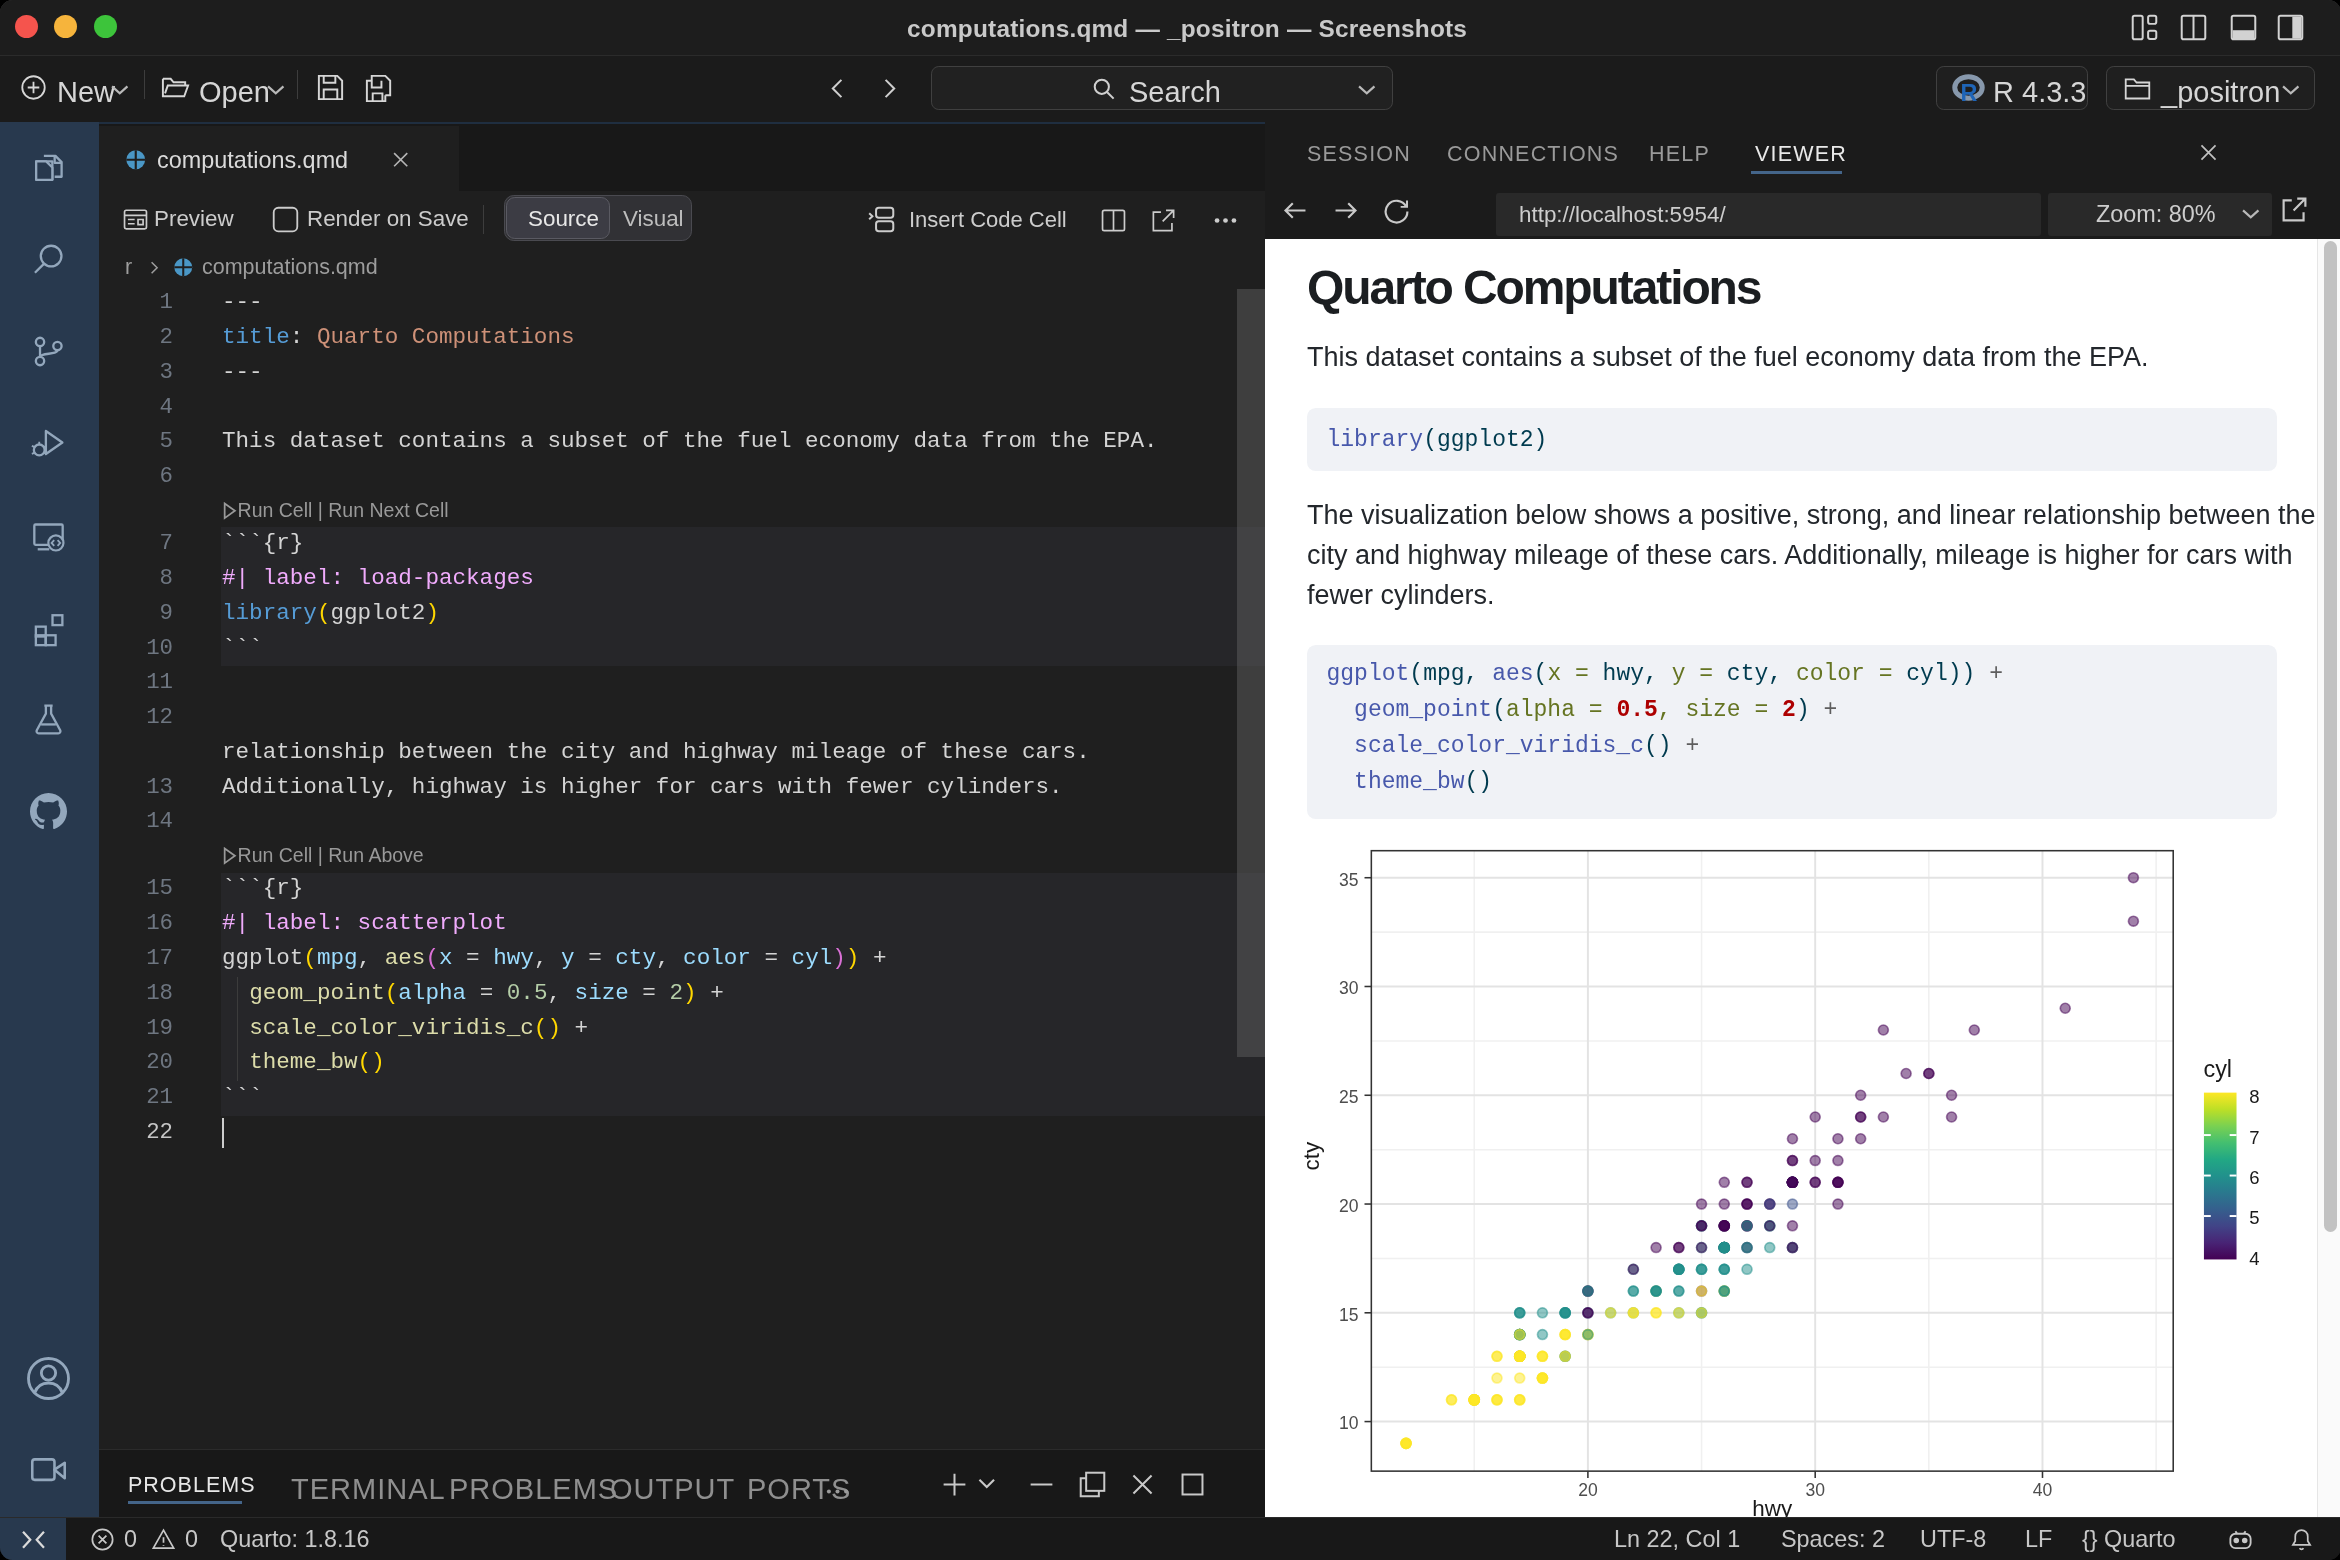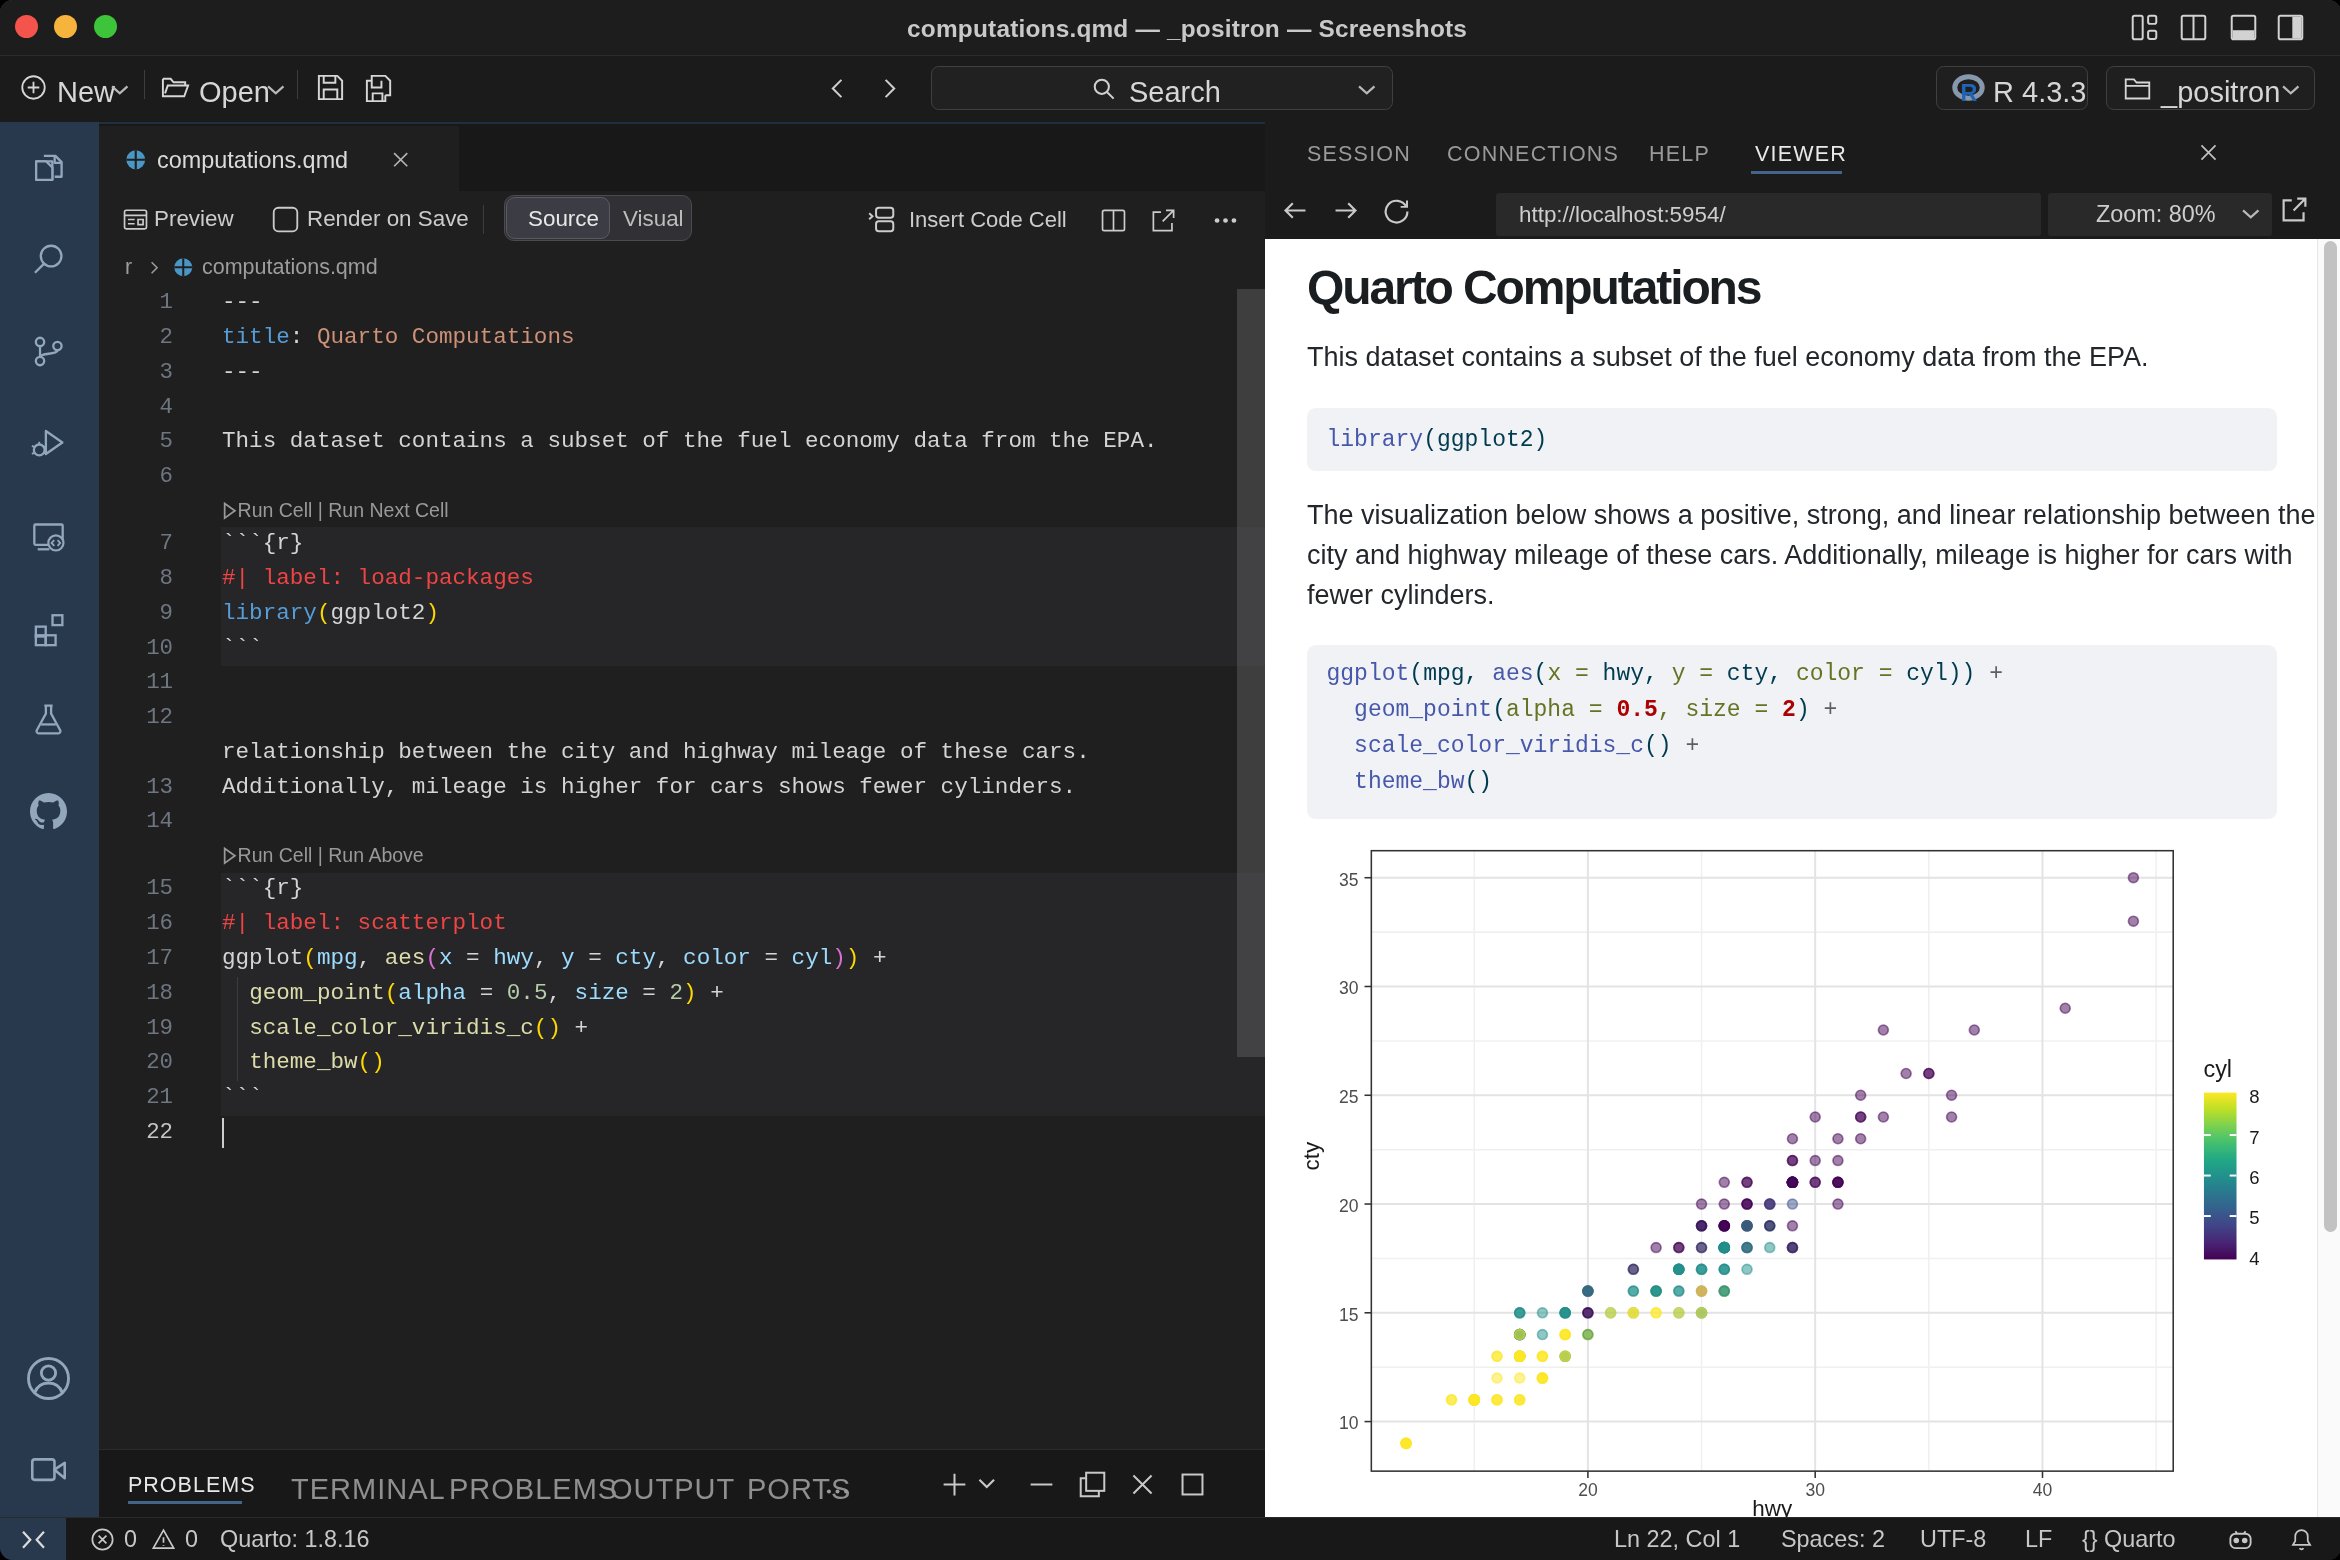--- a/index.html
+++ b/index.html
@@ -37,21 +37,21 @@
 #urlrow { left:0; top:59px; width:1076px; height:59px; }
 #viewer { left:0; top:117px; width:1076px; height:1279px; background:#ffffff; overflow:hidden; }
 
 #vh1 { left:42px; top:20.5px; font-size:48px; font-weight:700; color:#1b1e21; letter-spacing:-2.1px; }
 .vp { left:42px; font-size:27px; color:#23272c; line-height:40px; }
 .vcode { left:42px; width:970px; background:#f0f2f6; border-radius:8.8px; }
 .vcl { position:absolute; font-family:"Liberation Mono",monospace; font-size:23px; color:#10151b; white-space:pre; }
 
 .qfu { color:#4758AB; } .qot { color:#003B4F; } .qat { color:#657422; } .qdv { color:#AD0000; font-weight:bold; } .qop { color:#5E5E5E; }
 
-.ek { color:#569CD6; } .estr { color:#CE9178; } .ecmt { color:#ef4444; } .efn { color:#DCDCAA; }
+.ek { color:#569CD6; } .estr { color:#CE9178; } .ecmt { color:#f0abfc; } .efn { color:#DCDCAA; }
 .ev { color:#9CDCFE; } .enum { color:#B5CEA8; } .ep1 { color:#FFD700; } .ep2 { color:#DA70D6; } .ew { color:#d4d4d4; }
 
 #statusbar { left:0; top:1517px; width:2341px; height:43px; background:#181818; border-top:1px solid #2a2a2a; }
 .st { font-size:23.4px; color:#c7c7c7; top:7.8px; }
 </style>
 </head>
 <body>
 <div id="win">
 
   <div id="titlebar" class="abs">
@@ -271,21 +271,21 @@
       <div class="ln" style="top:279px; color:#6e7681;">8</div>
       <div class="cl" style="top:279px;"><span class="ecmt">#| label: load-packages</span></div>
       <div class="ln" style="top:314px; color:#6e7681;">9</div>
       <div class="cl" style="top:314px;"><span class="ek">library</span><span class="ep1">(</span><span class="ew">ggplot2</span><span class="ep1">)</span></div>
       <div class="ln" style="top:349px; color:#6e7681;">10</div>
       <div class="cl" style="top:349px;"><span class="ew">```</span></div>
       <div class="ln" style="top:383px; color:#6e7681;">11</div>
       <div class="ln" style="top:418px; color:#6e7681;">12</div>
       <div class="cl" style="top:453px;"><span class="ew">relationship between the city and highway mileage of these cars.</span></div>
       <div class="ln" style="top:488px; color:#6e7681;">13</div>
-      <div class="cl" style="top:488px;"><span class="ew">Additionally, mileage is higher for cars shows fewer cylinders.</span></div>
+      <div class="cl" style="top:488px;"><span class="ew">Additionally, highway is higher for cars with fewer cylinders.</span></div>
       <div class="ln" style="top:522px; color:#6e7681;">14</div>
       <div class="lens" style="top:558px;"><svg width="15.6" height="17.6" viewBox="0 0 10 12" style="vertical-align:-2.9px;">
             <path d="M1.5 1l7 5-7 5z" fill="none" stroke="#999" stroke-width="1.2"></path>
           </svg>Run Cell | Run Above</div>
       <div class="ln" style="top:589px; color:#6e7681;">15</div>
       <div class="cl" style="top:589px;"><span class="ew">```{r}</span></div>
       <div class="ln" style="top:624px; color:#6e7681;">16</div>
       <div class="cl" style="top:624px;"><span class="ecmt">#| label: scatterplot</span></div>
       <div class="ln" style="top:659px; color:#6e7681;">17</div>
       <div class="cl" style="top:659px;"><span class="ew">ggplot</span><span class="ep1">(</span><span class="ev">mpg</span><span class="ew">, </span><span class="efn">aes</span><span class="ep2">(</span><span class="ev">x</span><span class="ew"> = </span><span class="ev">hwy</span><span class="ew">, </span><span class="ev">y</span><span class="ew"> = </span><span class="ev">cty</span><span class="ew">, </span><span class="ev">color</span><span class="ew"> = </span><span class="ev">cyl</span><span class="ep2">)</span><span class="ep1">)</span><span class="ew"> +</span></div>

